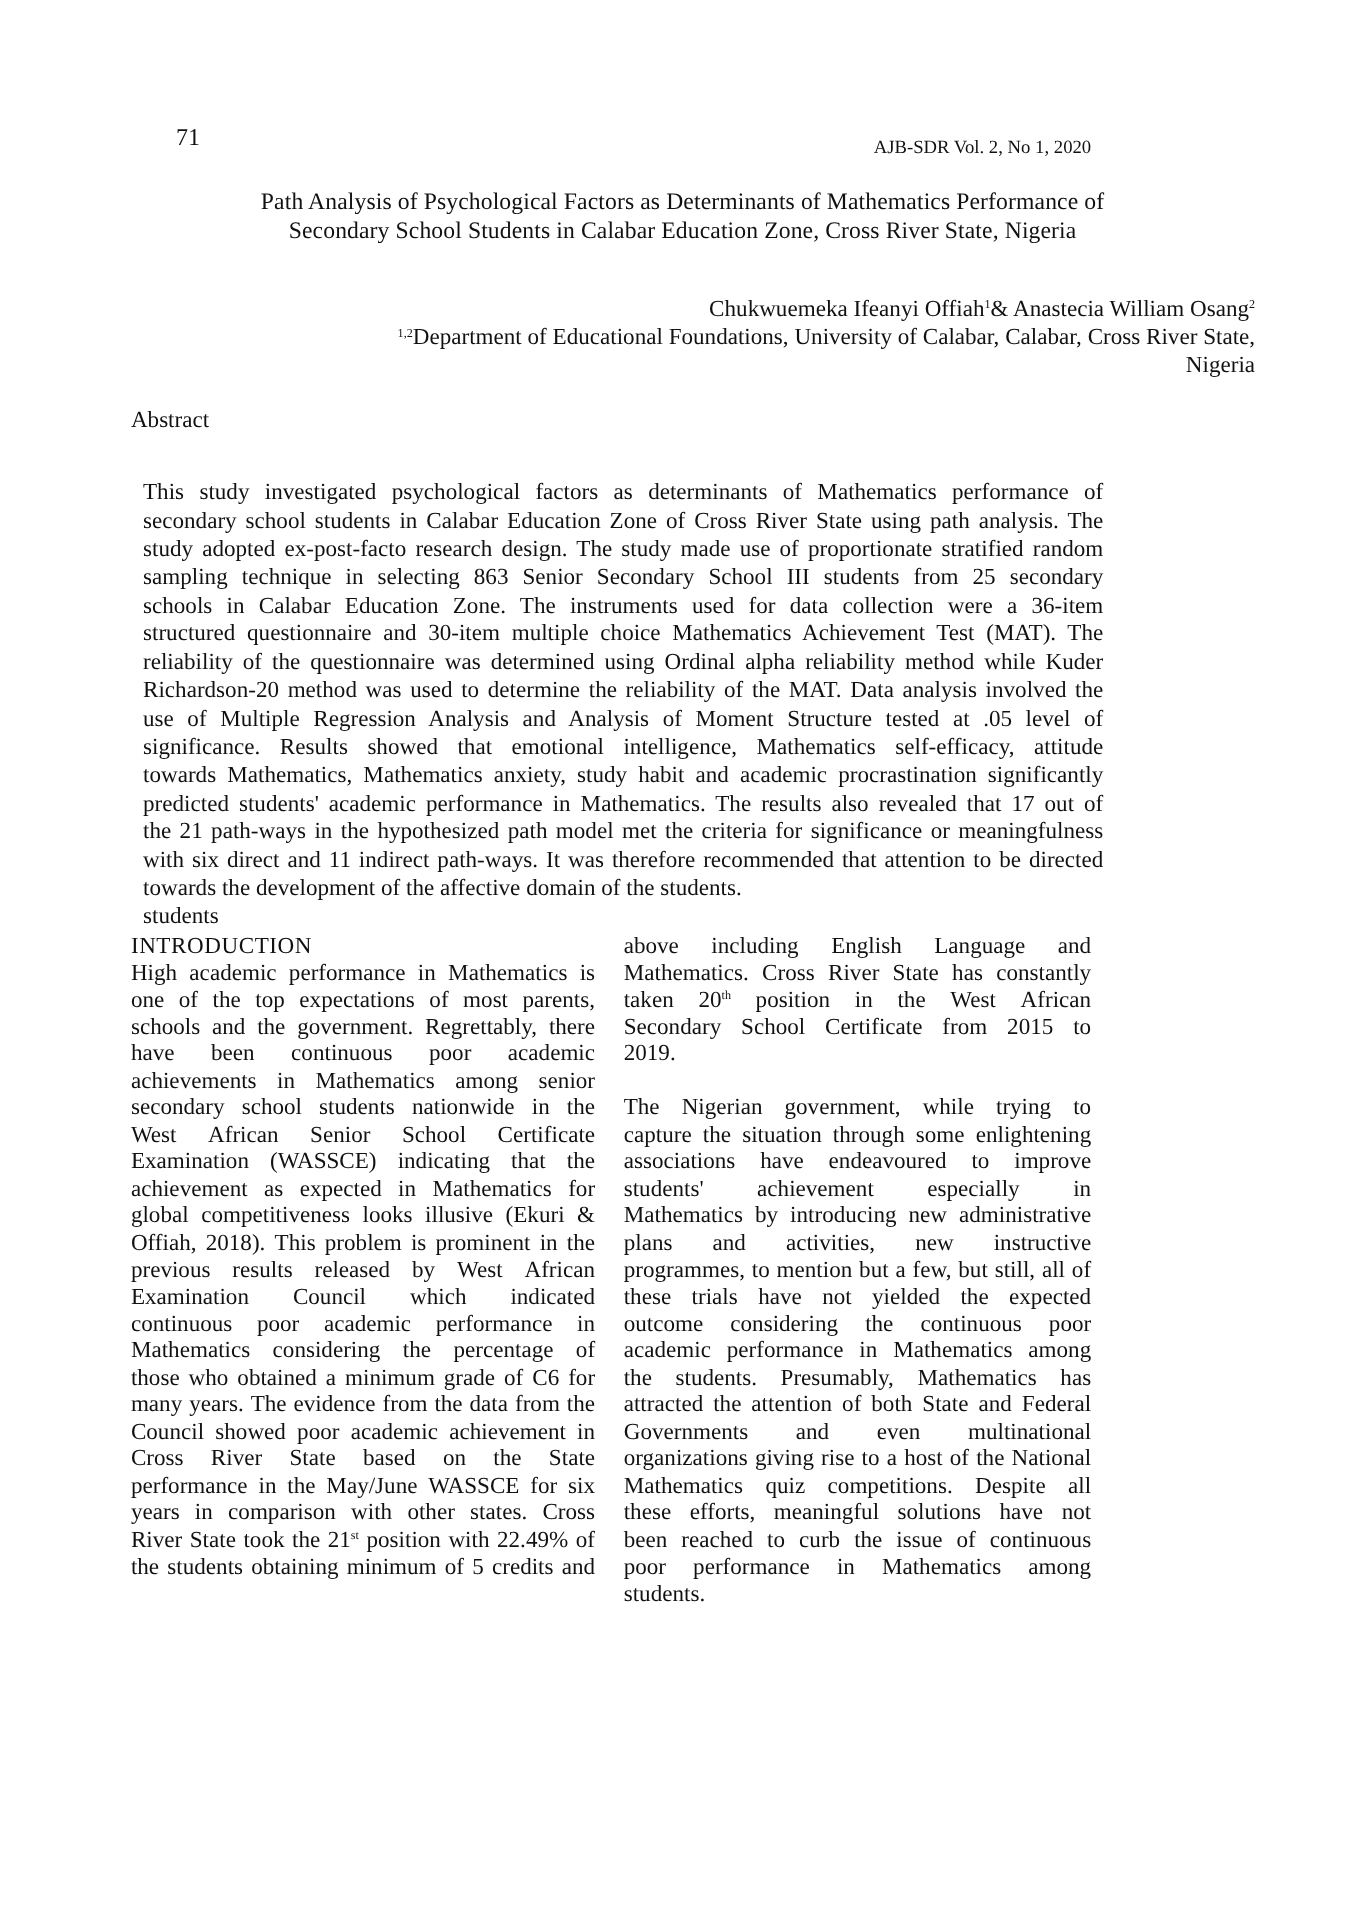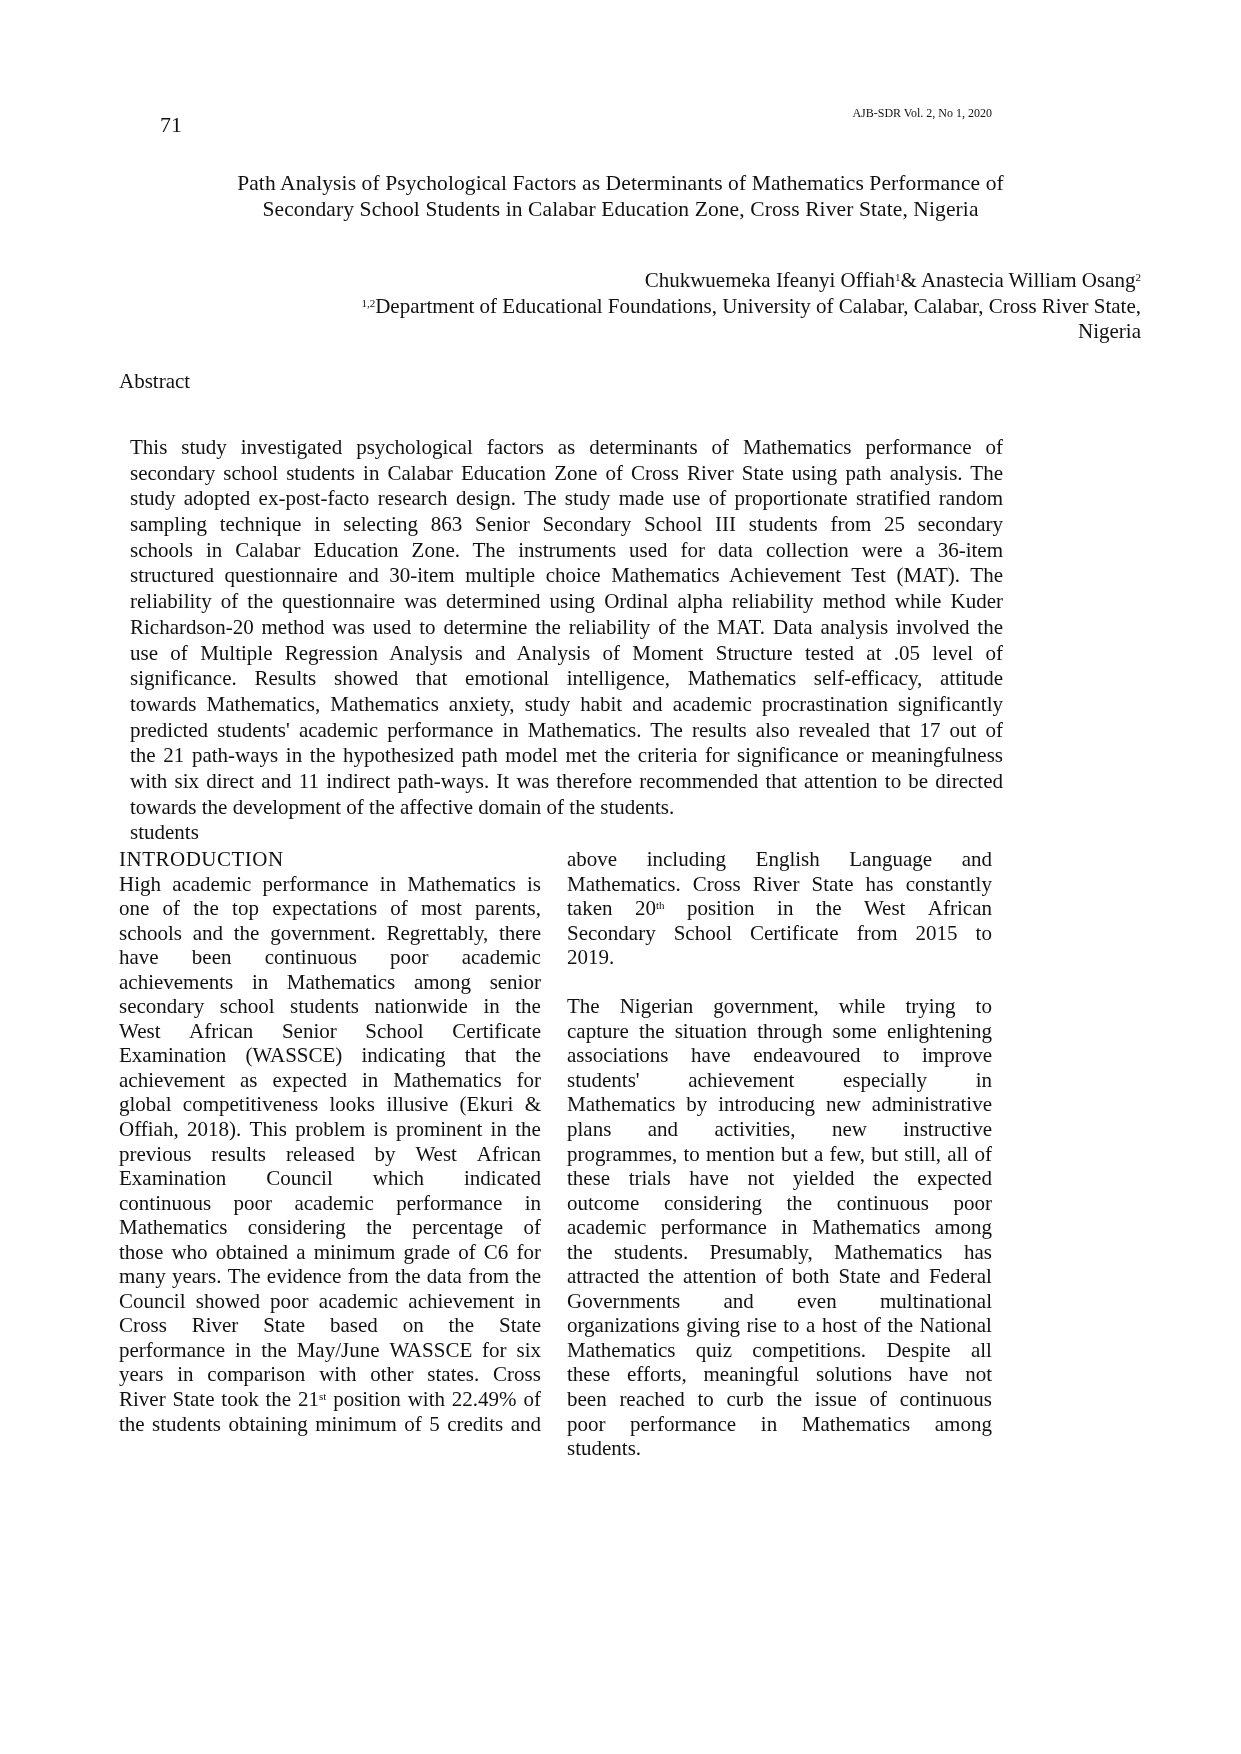--- a/index.html
+++ b/index.html
@@ -1,19 +1,19 @@
 <!DOCTYPE html>
 <html><head>
 <meta charset="utf-8">
 <style>
   html, body { margin:0; padding:0; background:#ffffff; }
   body { width:1241px; height:1754px; position:relative; overflow:hidden; color:#111; font-family:"Liberation Serif", serif; }
   .abs { position:absolute; }
   .page-number { left:124px; top:112px; font-size:22px;margin-left:36px; }
-  .running-head { right:249px; top:106px; font-size:12px; }
+  .running-head { right:249px; top:124px; font-size:17px; }
   .title { left:100px; width:1041px; top:170px; text-align:center; font-size:21.5px; line-height:26px; letter-spacing:0.1px; }
   .authors { left:100px; width:1041px; top:268px; text-align:right; font-size:21px; line-height:25px; }
   .affil { left:100px; width:1041px; top:294px; text-align:right; font-size:21px; line-height:25px; }
   sup { font-size:11px; vertical-align:top; position:relative; top:-3px; }
   .abstract-label { left:119px; top:369px; font-size:21px; }
   .block { left:130px; width:873px; font-size:21px; line-height:25.7px;margin-top:41px; }
   .line { display:block; text-align:justify; text-align-last:justify; height:25.7px; white-space:nowrap; overflow:visible; }
   .line.last { text-align-last:left; }
   .col { font-size:21px; line-height:24.55px; }
   .col-left { left:119px; width:422px; top:847px; }

